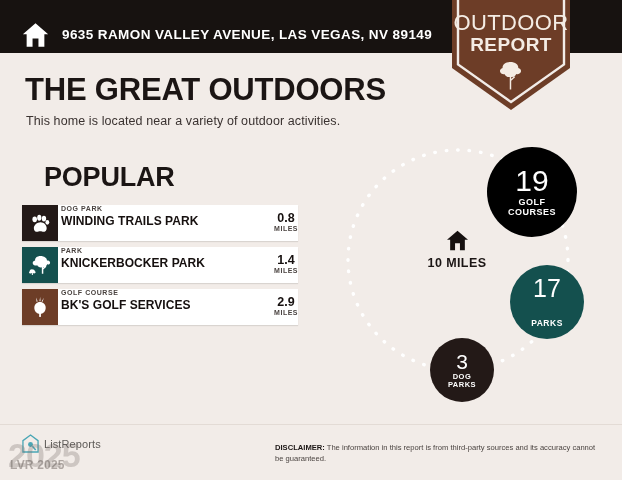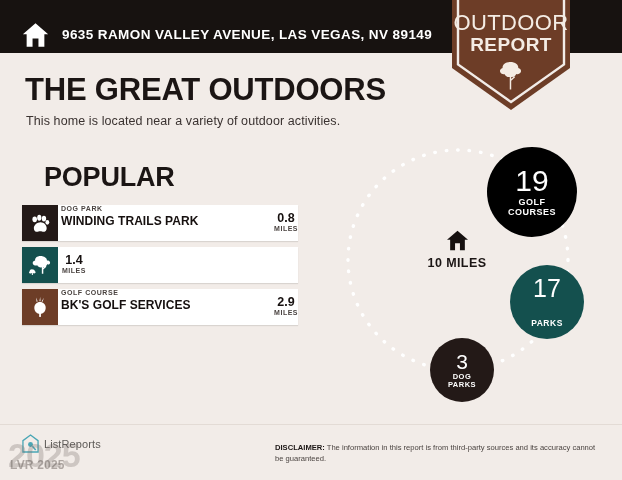--- a/index.html
+++ b/index.html
@@ -209,20 +209,24 @@
       </div>
     </div>
 
     <div class="row">
       <div class="sq" style="background:#14504e">
         <svg width="22" height="22" viewBox="0 0 24 24">
           <path d="M12.5 2.2 C8.6 2.2 6.4 4.6 6.7 7.0 C4.6 7.4 3.4 9.2 4.3 10.9 C5.1 12.4 7.2 12.9 9.0 12.4 C9.9 14.2 12.0 15.1 14.0 14.5 L14.0 21.6 L15.6 21.6 L15.6 16.9 L19.0 13.9 L18.0 12.8 L15.6 14.9 L15.6 14.2 C17.6 14.3 19.4 13.1 19.9 11.3 C21.6 11.7 23.3 10.9 23.0 9.2 C22.7 7.6 21.0 7.0 19.6 7.2 C19.8 4.6 16.6 2.2 12.5 2.2 Z" fill="#fff"></path>
           <path d="M3.0 16.5 C1.6 16.5 0.7 17.6 0.9 18.7 C-0.1 19.0 -0.3 20.2 0.5 20.9 C1.2 21.5 2.4 21.4 3.1 20.8 L3.1 23 L4.2 23 L4.2 20.8 C5.0 21.4 6.2 21.4 6.8 20.7 C7.5 20.0 7.2 18.9 6.2 18.6 C6.4 17.5 5.3 16.5 3.0 16.5 Z" fill="#fff"></path>
         </svg>
       </div>
+      <div class="txt">
+        <div class="cat">PARK</div>
+        <div class="nm">KNICKERBOCKER PARK</div>
+      </div>
       <div class="dist">
         <div class="dnum">1.4</div>
         <div class="dunit">MILES</div>
       </div>
     </div>
 
     <div class="row">
       <div class="sq" style="background:#6d3d27">
         <svg width="22" height="22" viewBox="0 0 24 24">
           <path d="M8.0 1.5 L9.4 6.0 L8.2 6.3 Z" fill="#fff"></path>

